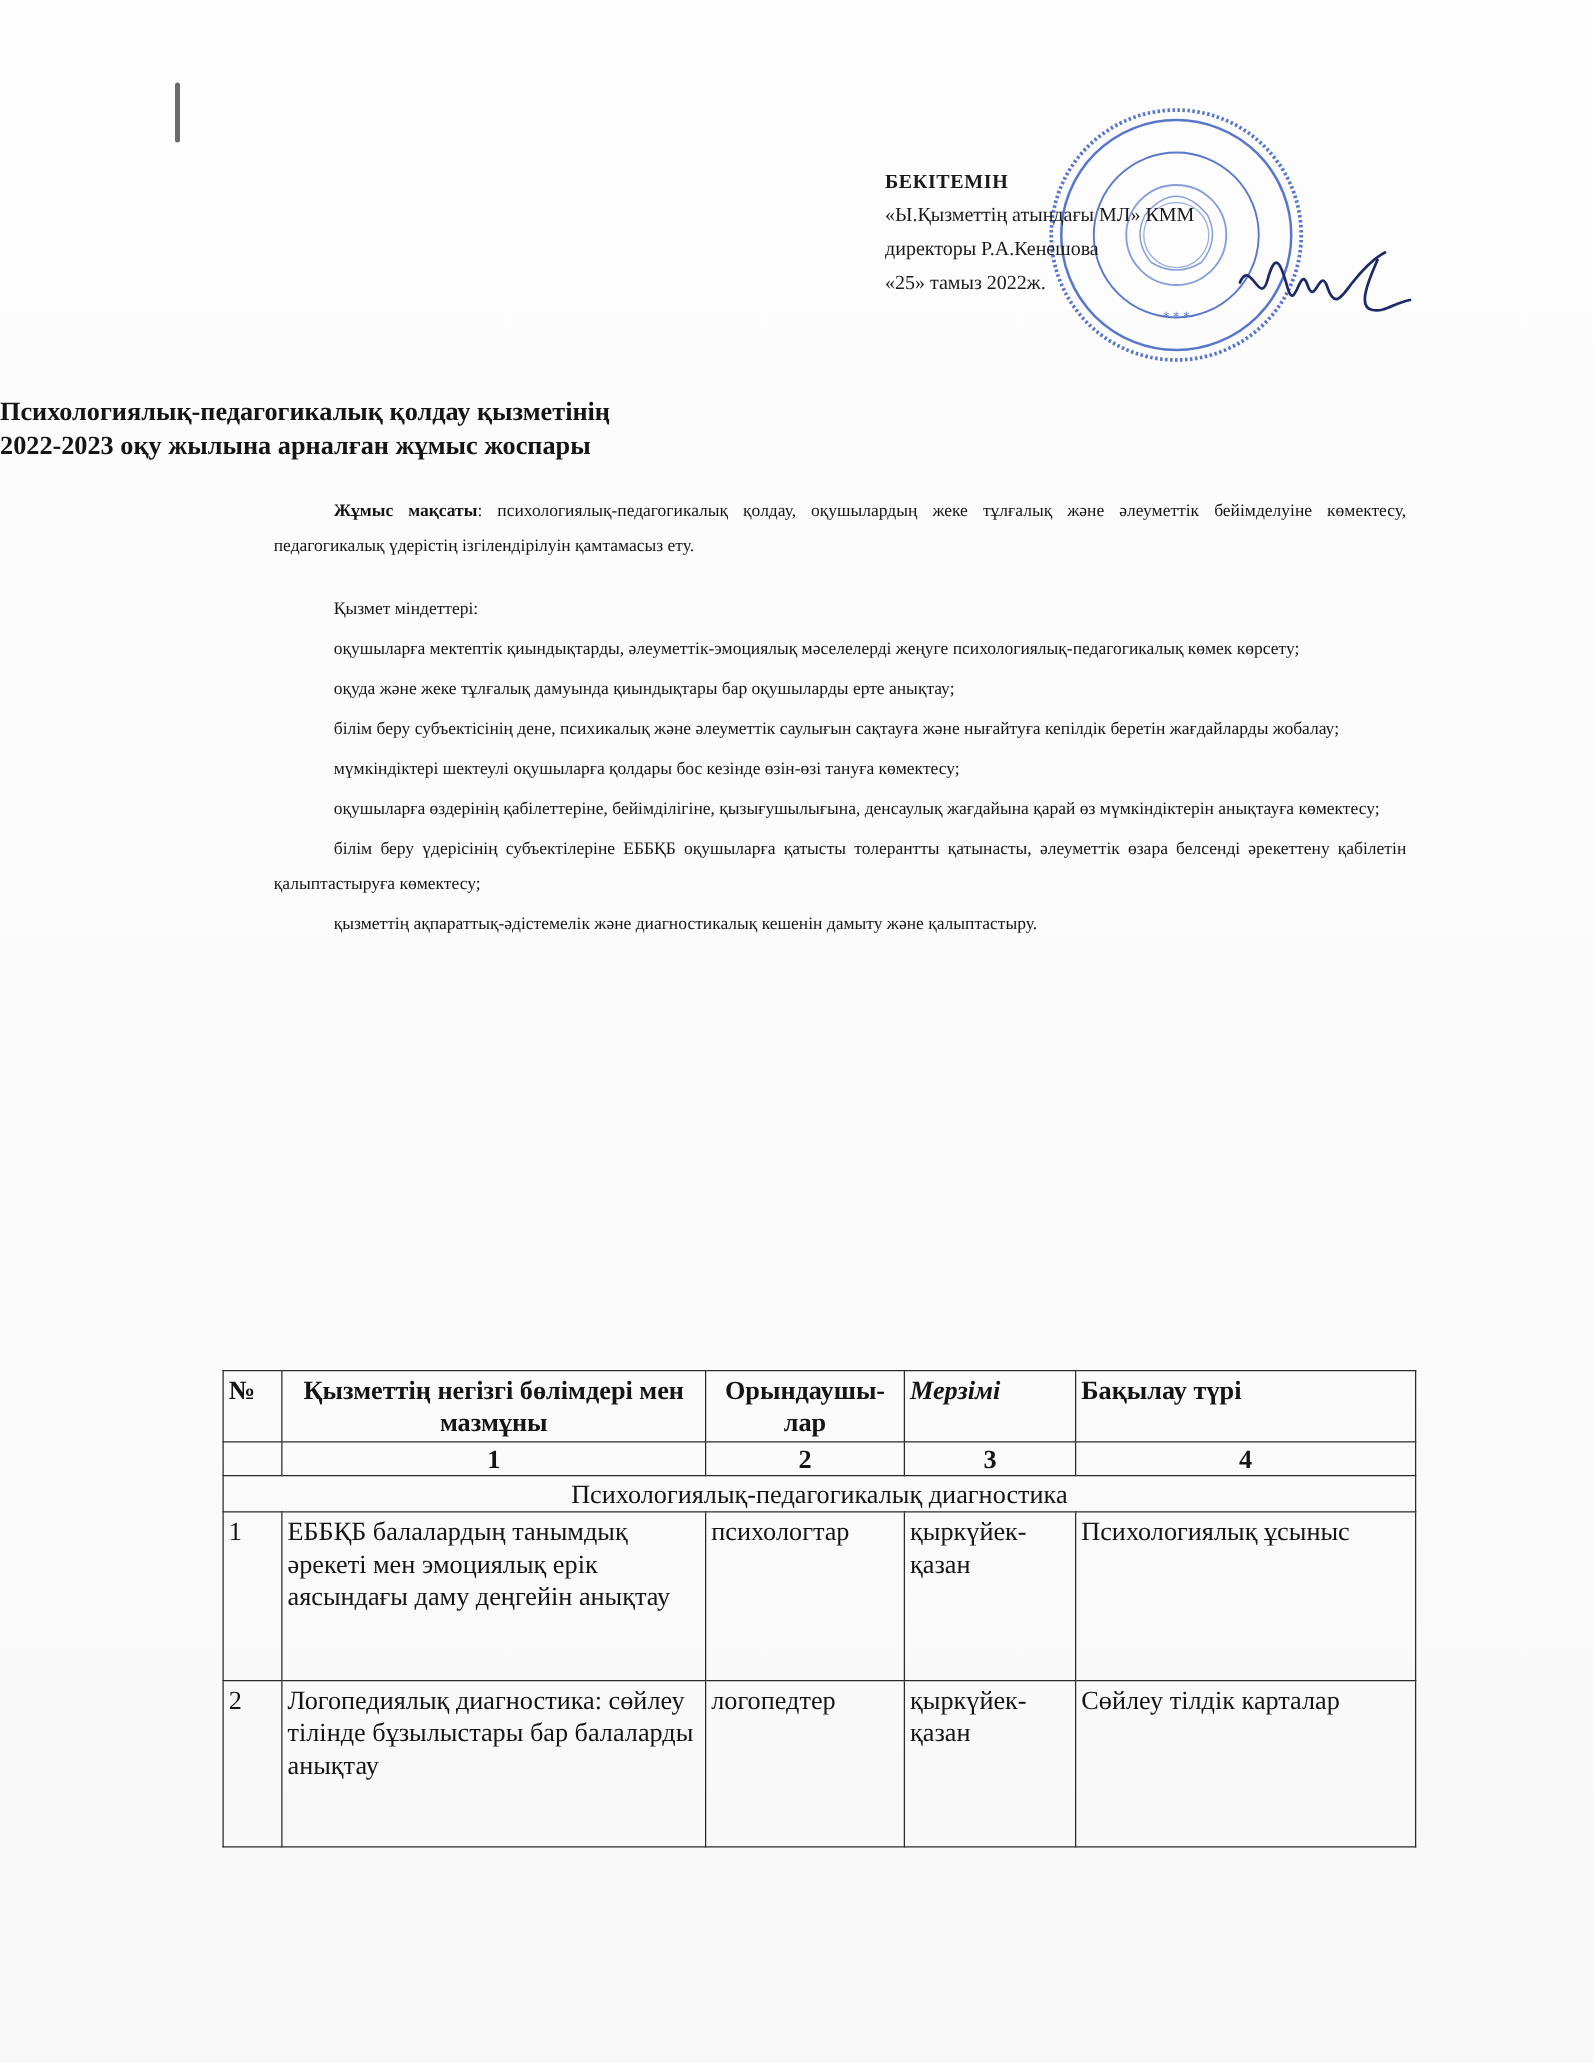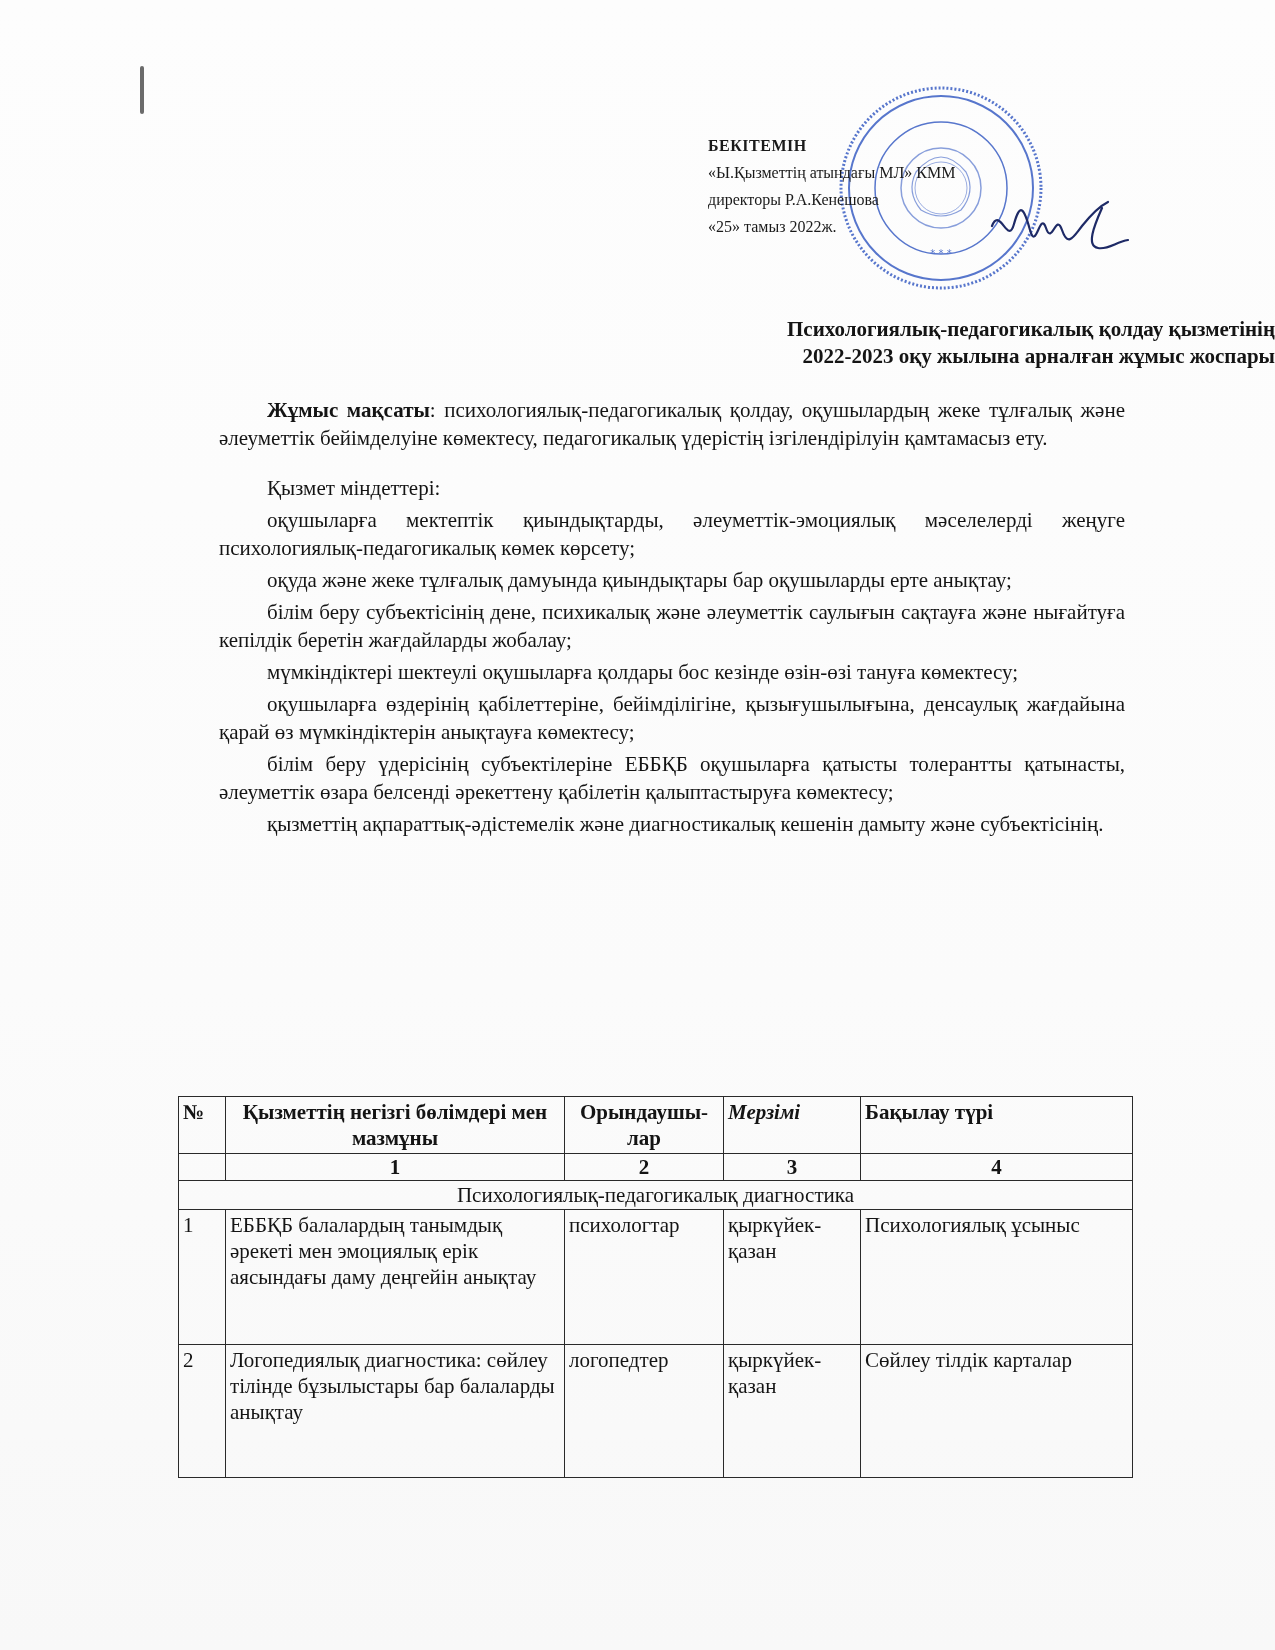--- a/index.html
+++ b/index.html
@@ -48,31 +48,31 @@
       position: absolute;
       left: 990px; top: 196px;
       width: 140px; height: 60px;
       pointer-events: none;
     }
     
     .title {
       position: absolute;
       left: 0; top: 316px;
       width: 1275px;
-      text-align: right;
+      text-align: left;
       font-weight: bold;
       font-size: 21px;
       line-height: 27px;
     }
     
     .body-text {
       position: absolute;
       left: 219px; top: 396px;
       width: 906px;
-      font-size: 21px;
+      font-size: 14px;
       line-height: 28px;
       text-align: justify;
     }
     .para {
       margin: 0;
       text-indent: 48px;
     }
     .para + .para { margin-top: 0; }
     .para.goal { margin-bottom: 22px; }
     .para.tasks-head { font-weight: normal; margin-bottom: 4px; }
@@ -146,21 +146,21 @@
     <p class="para goal"><span class="lead">Жұмыс мақсаты</span><span>: психологиялық-педагогикалық  қолдау, оқушылардың жеке тұлғалық  және  әлеуметтік  бейімделуіне  көмектесу,  педагогикалық үдерістің ізгілендірілуін   қамтамасыз ету.</span></p>
 
     <p class="para tasks-head">Қызмет міндеттері:</p>
 
     <p class="task">оқушыларға  мектептік  қиындықтарды,  әлеуметтік-эмоциялық  мәселелерді жеңуге  психологиялық-педагогикалық көмек көрсету;</p>
     <p class="task">оқуда және жеке тұлғалық дамуында қиындықтары бар оқушыларды ерте анықтау;</p>
     <p class="task">білім беру субъектісінің дене, психикалық және әлеуметтік саулығын сақтауға және нығайтуға кепілдік беретін  жағдайларды  жобалау;</p>
     <p class="task">мүмкіндіктері шектеулі оқушыларға  қолдары бос кезінде өзін-өзі тануға көмектесу;</p>
     <p class="task">оқушыларға  өздерінің  қабілеттеріне,  бейімділігіне,  қызығушылығына, денсаулық жағдайына қарай өз  мүмкіндіктерін анықтауға көмектесу;</p>
     <p class="task">білім беру үдерісінің субъектілеріне  ЕББҚБ оқушыларға  қатысты толерантты  қатынасты,  әлеуметтік  өзара  белсенді  әрекеттену  қабілетін қалыптастыруға көмектесу;</p>
-    <p class="task">қызметтің ақпараттық-әдістемелік және диагностикалық кешенін дамыту және субъектісінің.</p>
+    <p class="task">қызметтің ақпараттық-әдістемелік және диагностикалық кешенін дамыту және қалыптастыру.</p>
   </div>
 
   <table class="plan">
     <tbody>
         <tr>
       <th class="col-no left">№</th>
       <th class="col-content">Қызметтің негізгі бөлімдері мен мазмұны</th>
       <th class="col-exec">Орындаушы-лар</th>
       <th class="col-term left">Мерзімі</th>
       <th class="col-control left">Бақылау түрі</th>

